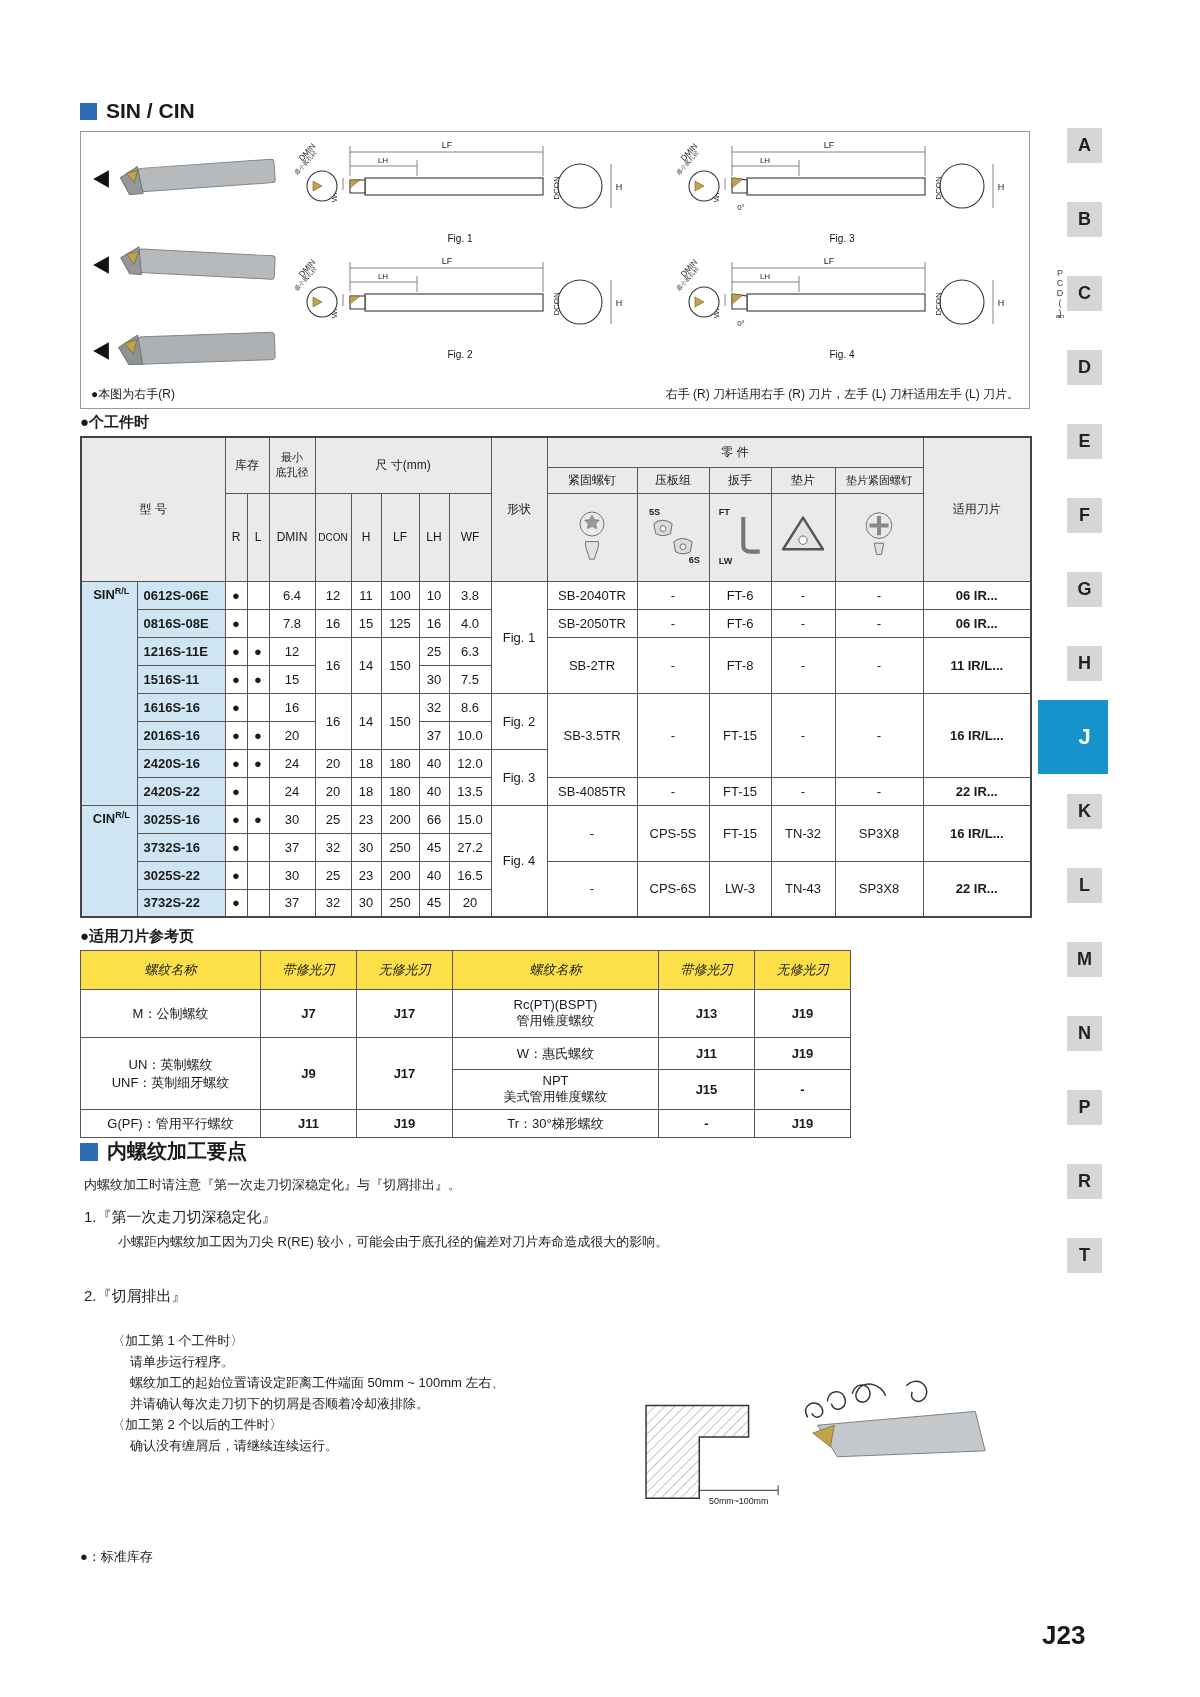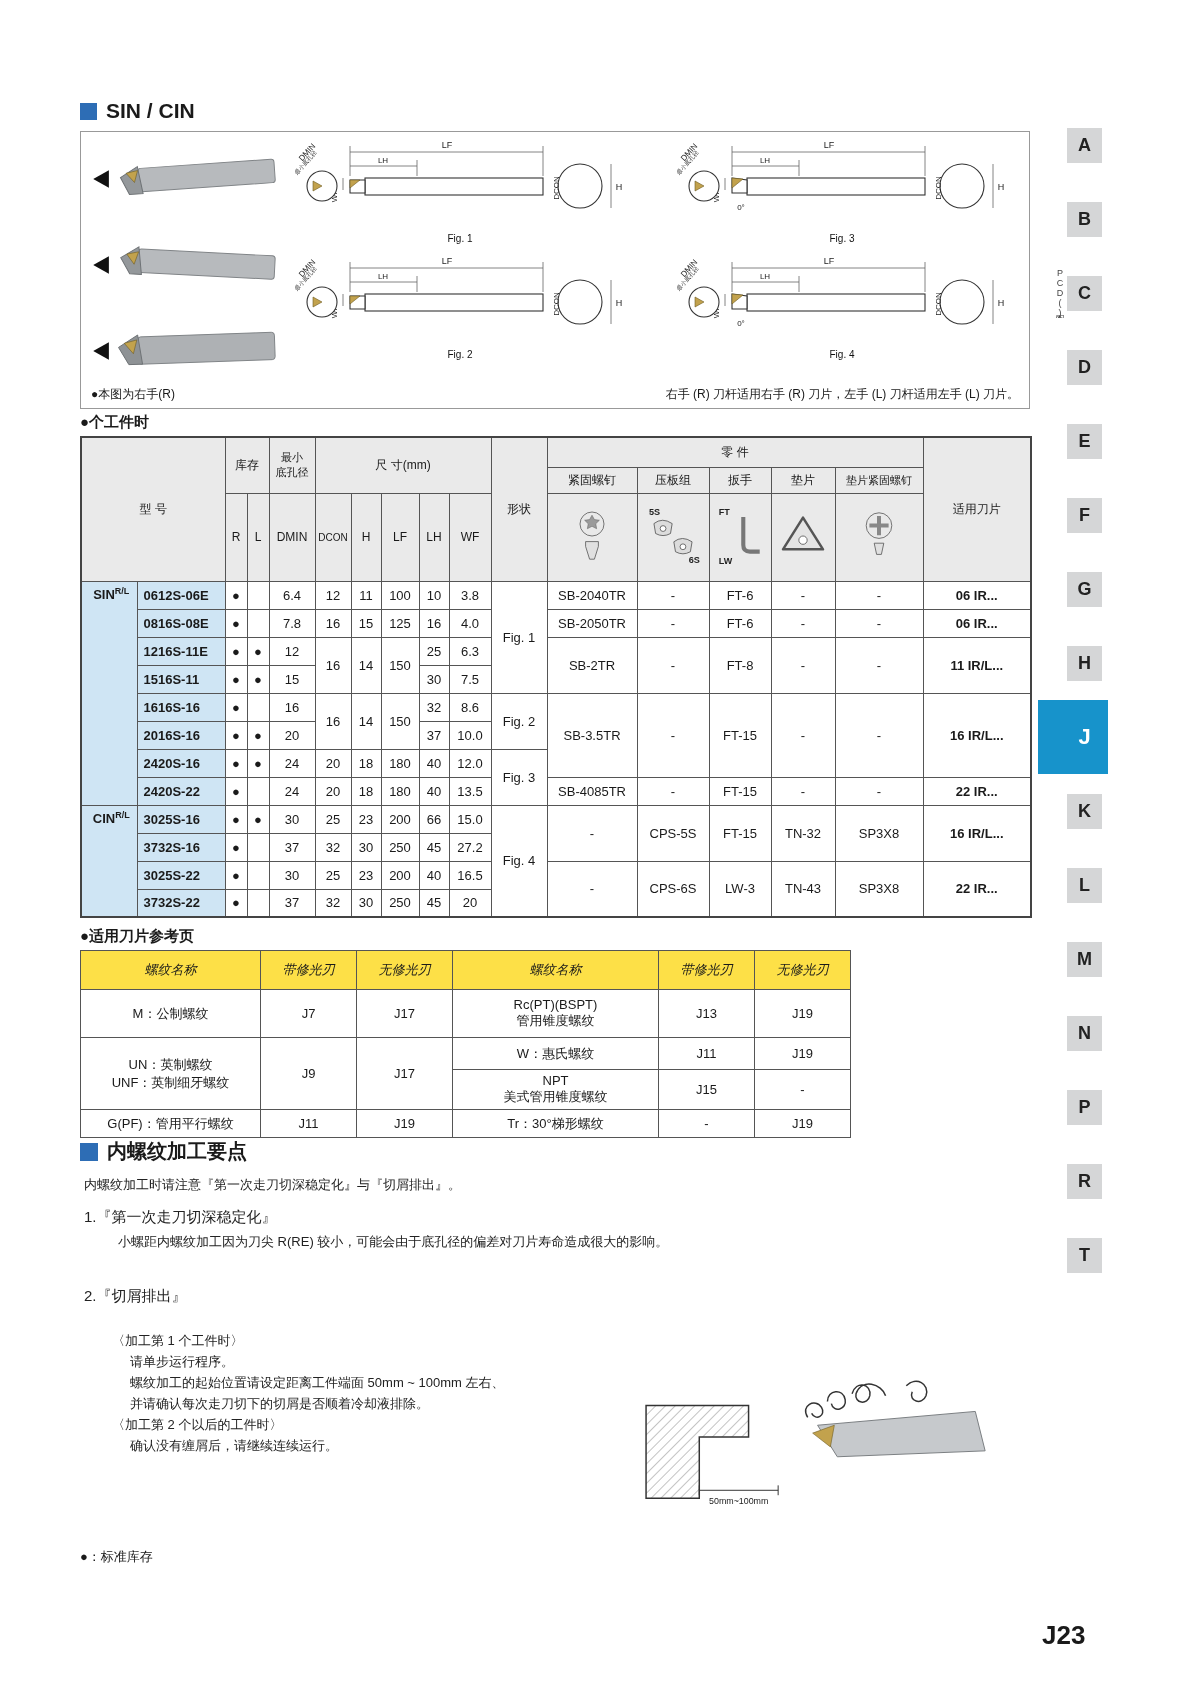--- a/index.html
+++ b/index.html
@@ -55,21 +55,21 @@
   .c-shape { font-size:12px; }
   .c-insert { font-weight:bold; }
   .icontext { font-size:11px; font-weight:bold; fill:#222; }
 
   
   .ref-caption { position:absolute; left:80px; top:927px; font-size:15px; font-weight:bold; }
   table.ref { position:absolute; left:80px; top:950px; width:770px; border-collapse:collapse; table-layout:fixed; border:1.5px solid #444; }
   table.ref th, table.ref td { border:1px solid #555; text-align:center; vertical-align:middle; font-size:13px; padding:1px 2px; }
   table.ref thead th { background:#fde047; font-weight:normal; height:39px;font-style:italic; }
   .rr1 { height:48px; } .rr2 { height:32px; } .rr3 { height:40px; } .rr4 { height:28px; }
-  .pg { font-weight:normal;margin-left:37px; }
+  .pg { font-weight:bold;margin-left:37px; }
 
   
   .notes-head { position:absolute; left:80px; top:1138px; display:flex; align-items:center; gap:9px; }
   .sq2 { width:18px; height:18px; background:#2d6db5; }
   .notes-title { font-size:20px; font-weight:bold; }
   .note-line { position:absolute; font-size:13px; color:#222; white-space:nowrap; }
   .n-intro { left:84px; top:1176px; }
   .p1t { left:84px; top:1208px; font-size:15px; }
   .p1l0 { left:118px; top:1233px; }
   .p1l1 { left:118px; top:1254px; }

